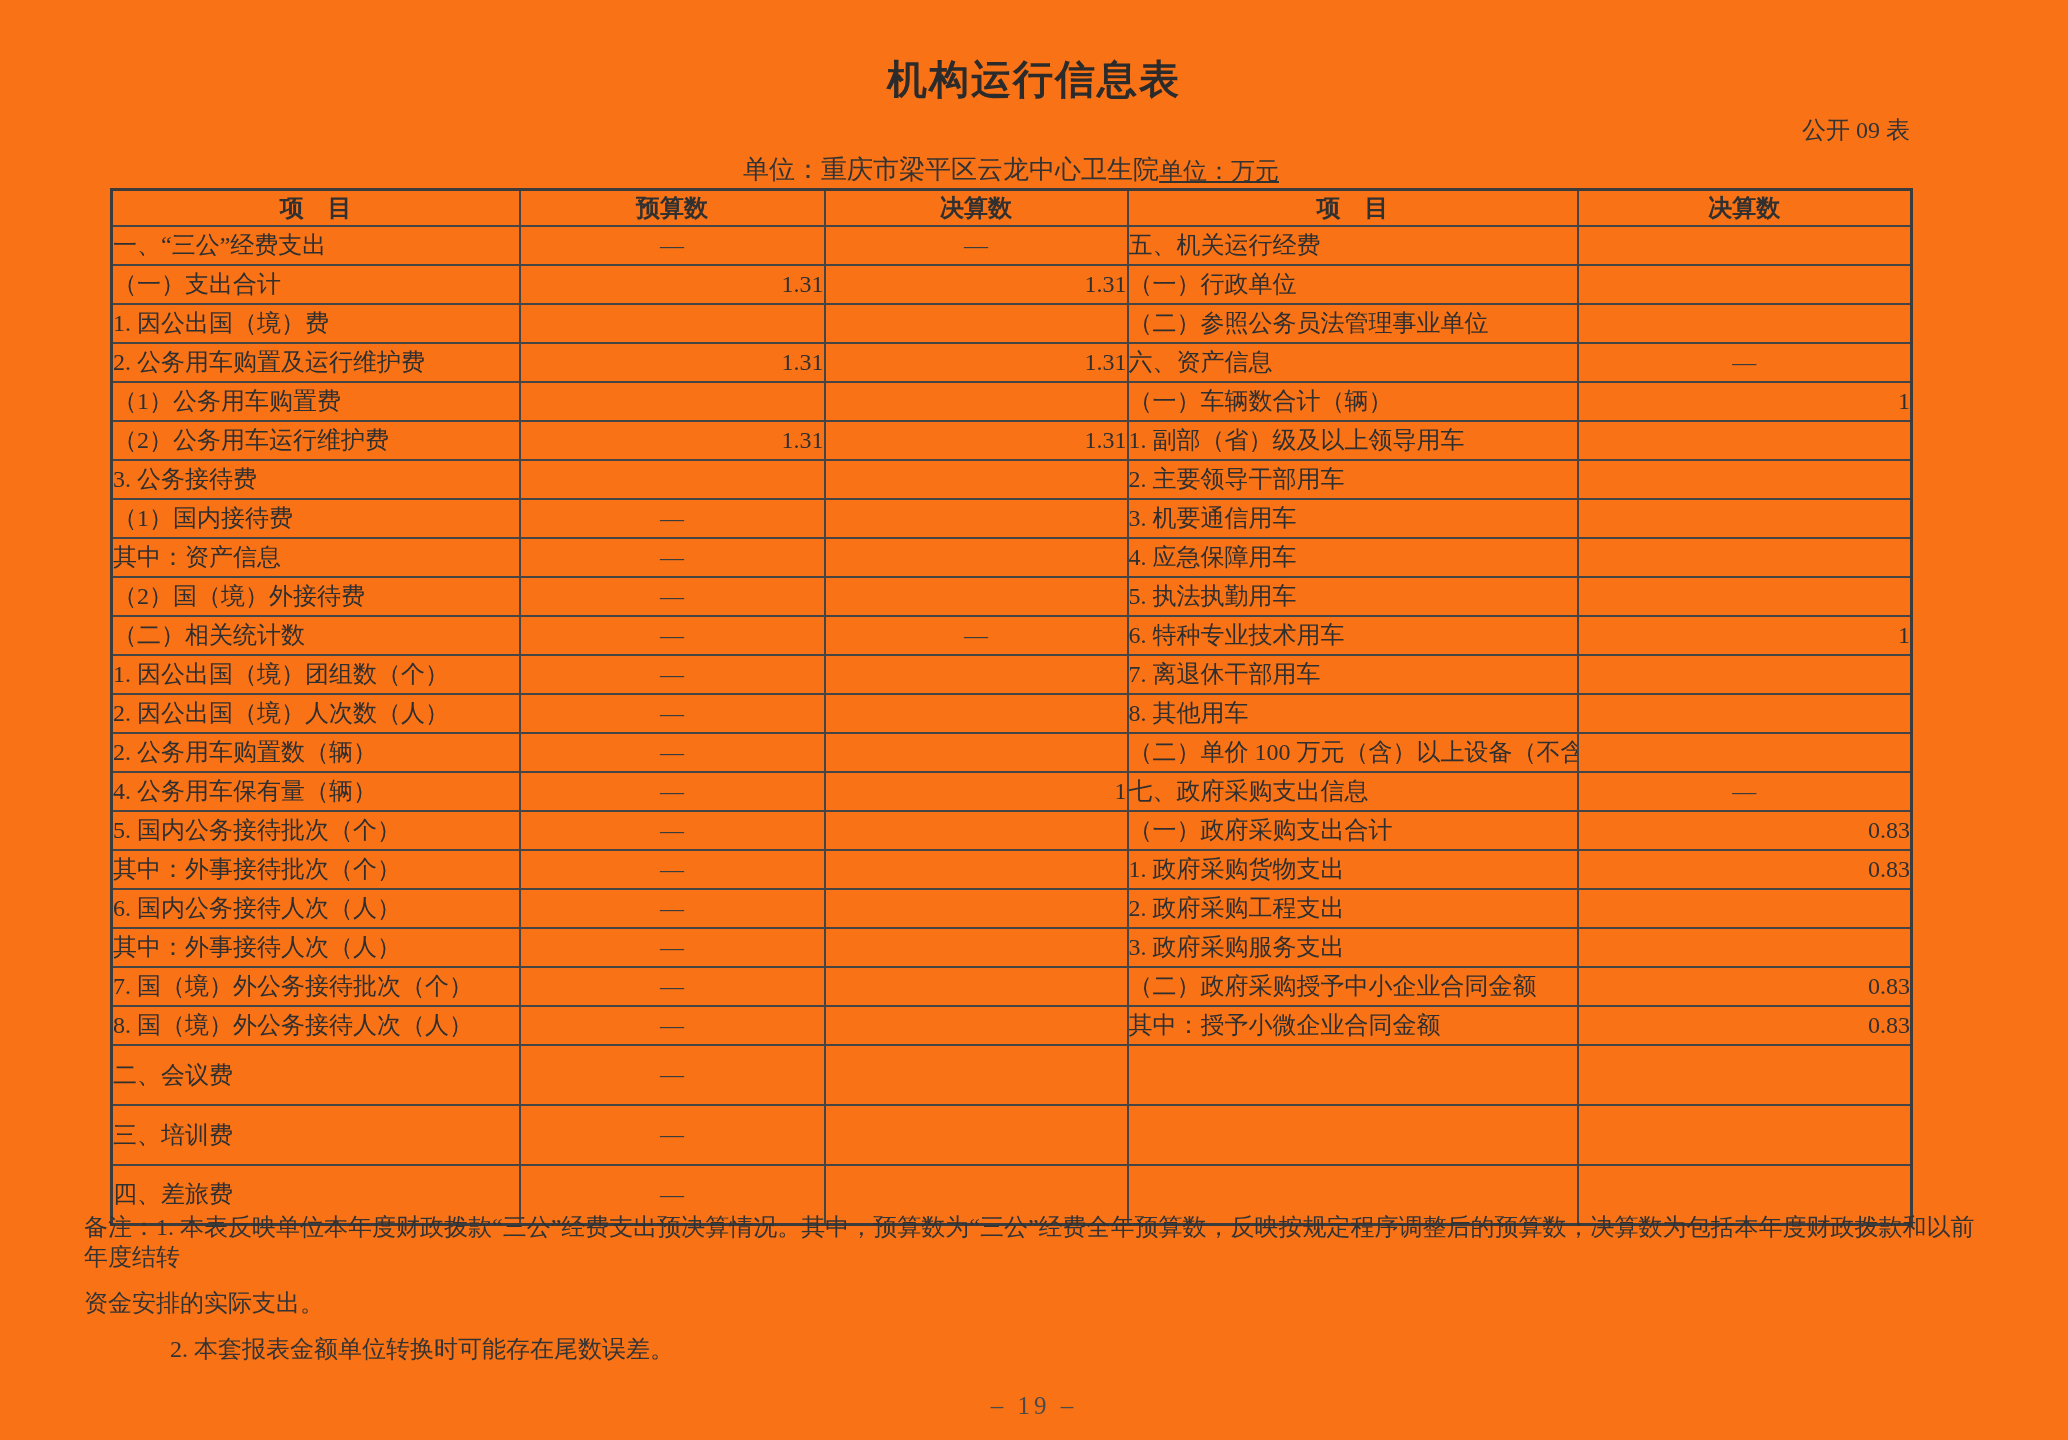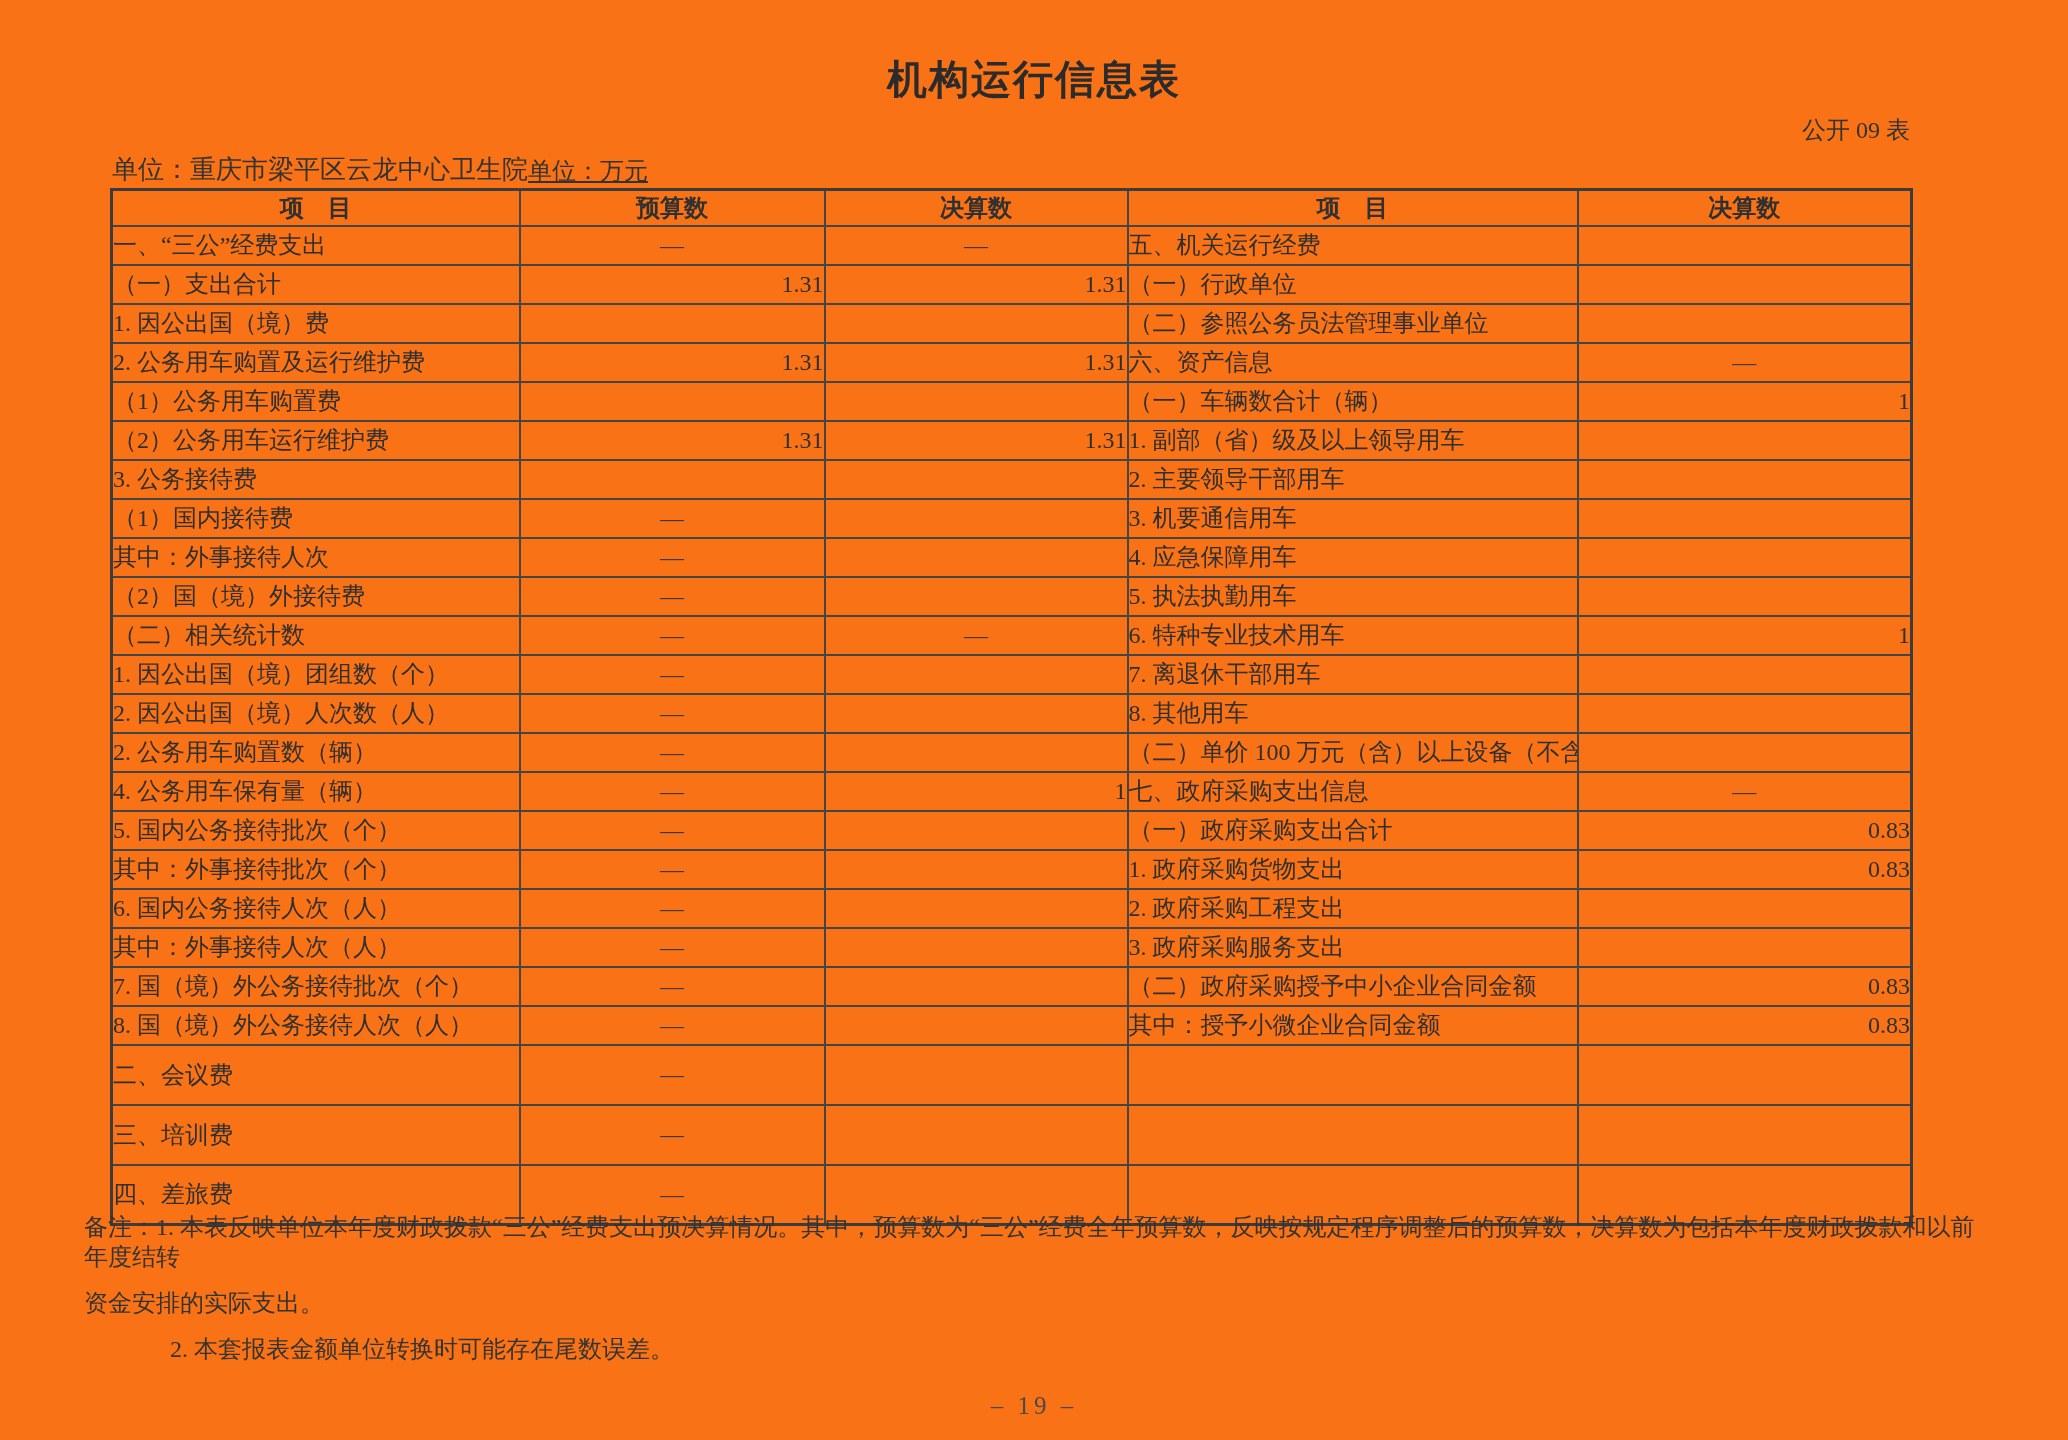--- a/index.html
+++ b/index.html
@@ -18,21 +18,21 @@
     position:absolute;top:52px;left:0;width:100%;
     text-align:center;font-size:40px;font-weight:bold;
     letter-spacing:2px;color:#2b2b2b;margin:0;
   }
   .table-code{
     position:absolute;top:114px;right:158px;
     font-size:24px;color:#333;
   }
   .meta-row{
     position:absolute;top:152px;left:112px;right:158px;
-    display:flex;justify-content:flex-start;align-items:flex-end;
+    display:flex;justify-content:center;align-items:flex-end;
   }
   .org-label{font-size:26px;color:#333;}
   .unit-label{font-size:24px;color:#333;text-decoration:underline;}
   table.info{
     position:absolute;left:110px;top:188px;
     width:1800px;height:1012px;
     border-collapse:collapse;table-layout:fixed;
   }
   table.info th,table.info td{
     border:2px solid #454545;
@@ -150,21 +150,21 @@
           <td class="val"></td>
         </tr>
         <tr>
           <td class="lbl ind3">（1）国内接待费</td>
           <td class="val dash">—</td>
           <td class="val"></td>
           <td class="lbl ind2">3. 机要通信用车</td>
           <td class="val"></td>
         </tr>
         <tr>
-          <td class="lbl ind4">其中：外事接待人次</td>
+          <td class="lbl ind4">其中：资产信息</td>
           <td class="val dash">—</td>
           <td class="val"></td>
           <td class="lbl ind2">4. 应急保障用车</td>
           <td class="val"></td>
         </tr>
         <tr>
           <td class="lbl ind3">（2）国（境）外接待费</td>
           <td class="val dash">—</td>
           <td class="val"></td>
           <td class="lbl ind2">5. 执法执勤用车</td>

